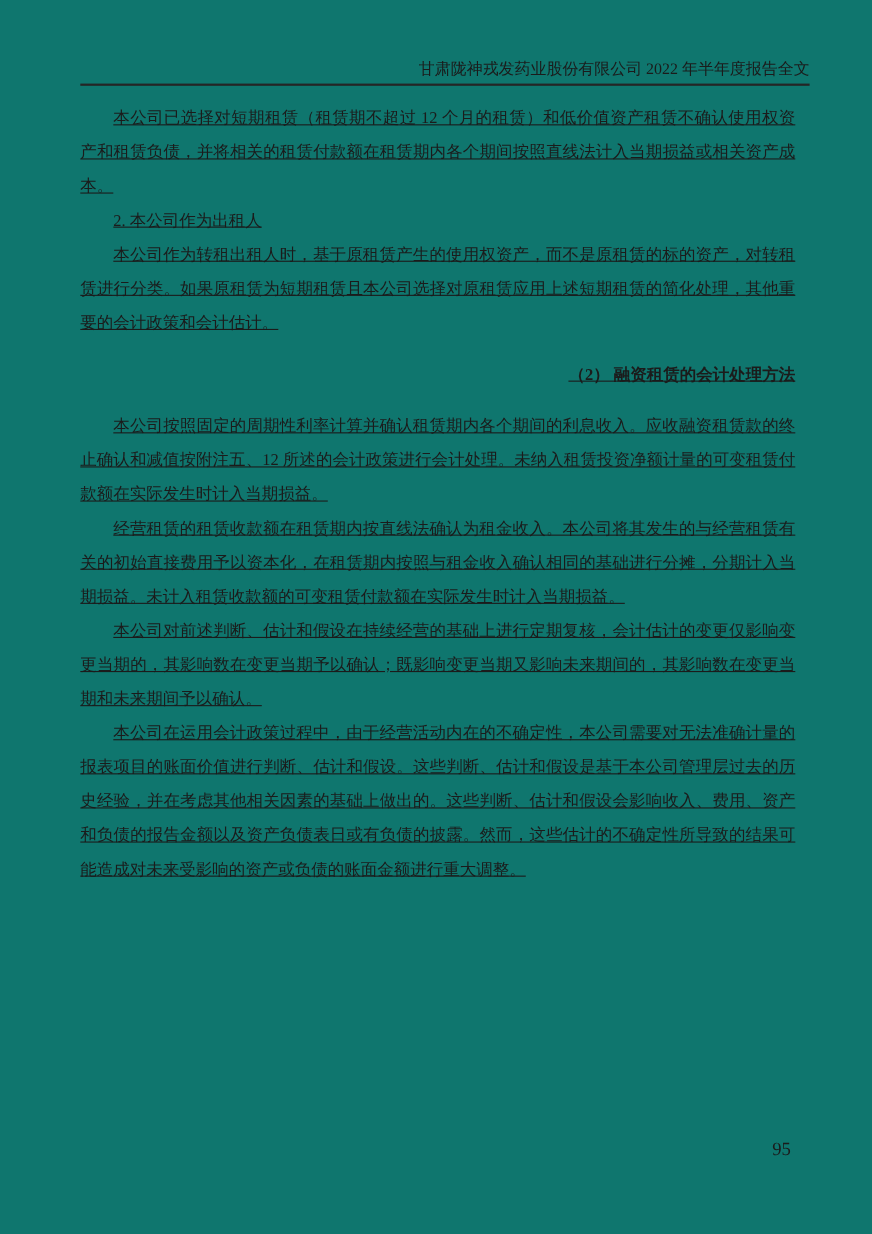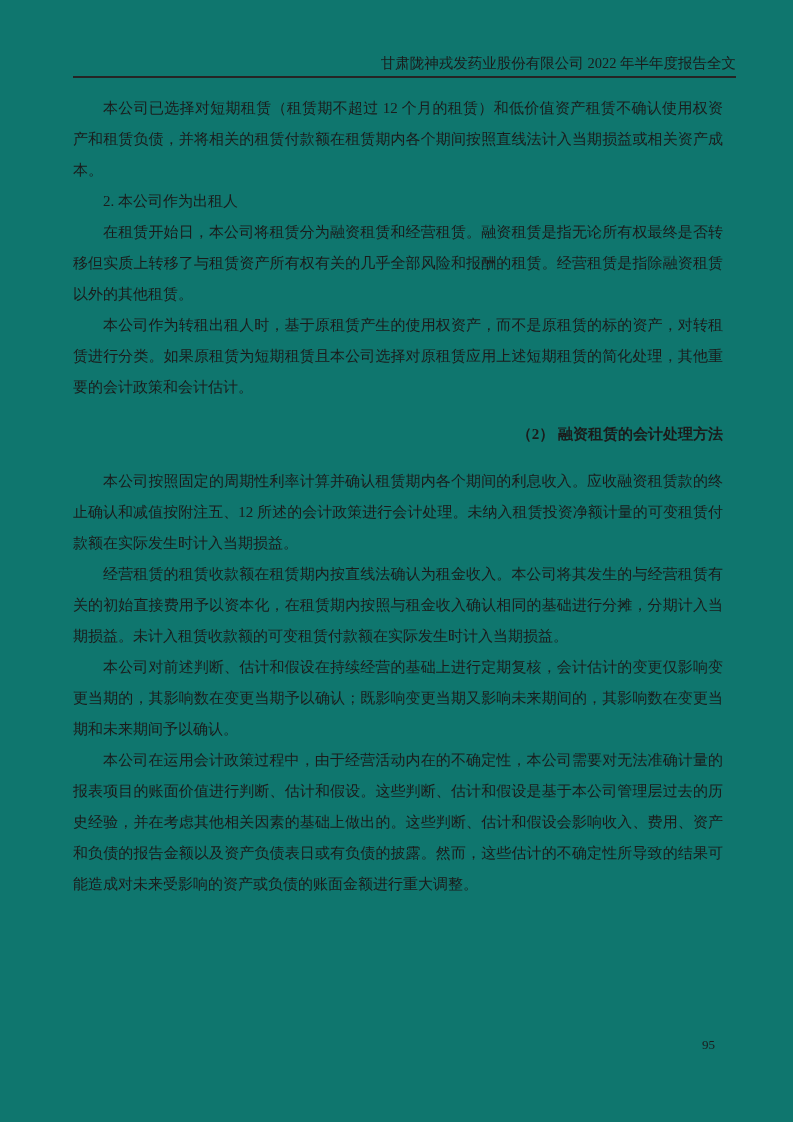--- a/index.html
+++ b/index.html
@@ -46,52 +46,52 @@
     top: 93px;
     width: 650px;
     font-size: 15px;
     line-height: 31px;
     text-align: justify;
     text-justify: inter-ideograph;
   }
   .para {
     margin: 0;
     text-indent: 2em;
+    text-decoration: underline;
   }
   .heading {
     margin: 16px 0 16px 0;
     text-indent: 0;
     font-weight: bold;
     text-align: right;
   }
   .heading.h43 {
     margin: 14px 0 16px 0;
   }
   .footer-page {
     position: absolute;
     left: 702px;
     top: 1036px;
-    font-size: 13px;
+    font-size: 17px;
     line-height: 18px;
   }
 </style>
 </head>
 <body>
 
 <div class="page">
 
   <div class="header">
     <span class="header-title">甘肃陇神戎发药业股份有限公司 2022 年半年度报告全文</span>
   </div>
   <div class="header-rule"></div>
 
   <div class="content">
     <p class="para">本公司已选择对短期租赁（租赁期不超过 12 个月的租赁）和低价值资产租赁不确认使用权资产和租赁负债，并将相关的租赁付款额在租赁期内各个期间按照直线法计入当期损益或相关资产成本。</p>
     <p class="para">2. 本公司作为出租人</p>
-    <p class="para">在租赁开始日，本公司将租赁分为融资租赁和经营租赁。融资租赁是指无论所有权最终是否转移但实质上转移了与租赁资产所有权有关的几乎全部风险和报酬的租赁。经营租赁是指除融资租赁以外的其他租赁。</p>
     <p class="para">本公司作为转租出租人时，基于原租赁产生的使用权资产，而不是原租赁的标的资产，对转租赁进行分类。如果原租赁为短期租赁且本公司选择对原租赁应用上述短期租赁的简化处理，其他重要的会计政策和会计估计。</p>
     <p class="para heading">（2） 融资租赁的会计处理方法</p>
     <p class="para">本公司按照固定的周期性利率计算并确认租赁期内各个期间的利息收入。应收融资租赁款的终止确认和减值按附注五、12 所述的会计政策进行会计处理。未纳入租赁投资净额计量的可变租赁付款额在实际发生时计入当期损益。</p>
     <p class="para">经营租赁的租赁收款额在租赁期内按直线法确认为租金收入。本公司将其发生的与经营租赁有关的初始直接费用予以资本化，在租赁期内按照与租金收入确认相同的基础进行分摊，分期计入当期损益。未计入租赁收款额的可变租赁付款额在实际发生时计入当期损益。</p>
     <p class="para">本公司对前述判断、估计和假设在持续经营的基础上进行定期复核，会计估计的变更仅影响变更当期的，其影响数在变更当期予以确认；既影响变更当期又影响未来期间的，其影响数在变更当期和未来期间予以确认。</p>
     <p class="para">本公司在运用会计政策过程中，由于经营活动内在的不确定性，本公司需要对无法准确计量的报表项目的账面价值进行判断、估计和假设。这些判断、估计和假设是基于本公司管理层过去的历史经验，并在考虑其他相关因素的基础上做出的。这些判断、估计和假设会影响收入、费用、资产和负债的报告金额以及资产负债表日或有负债的披露。然而，这些估计的不确定性所导致的结果可能造成对未来受影响的资产或负债的账面金额进行重大调整。</p>
   </div>
 
   <div class="footer-page">95</div>
 

